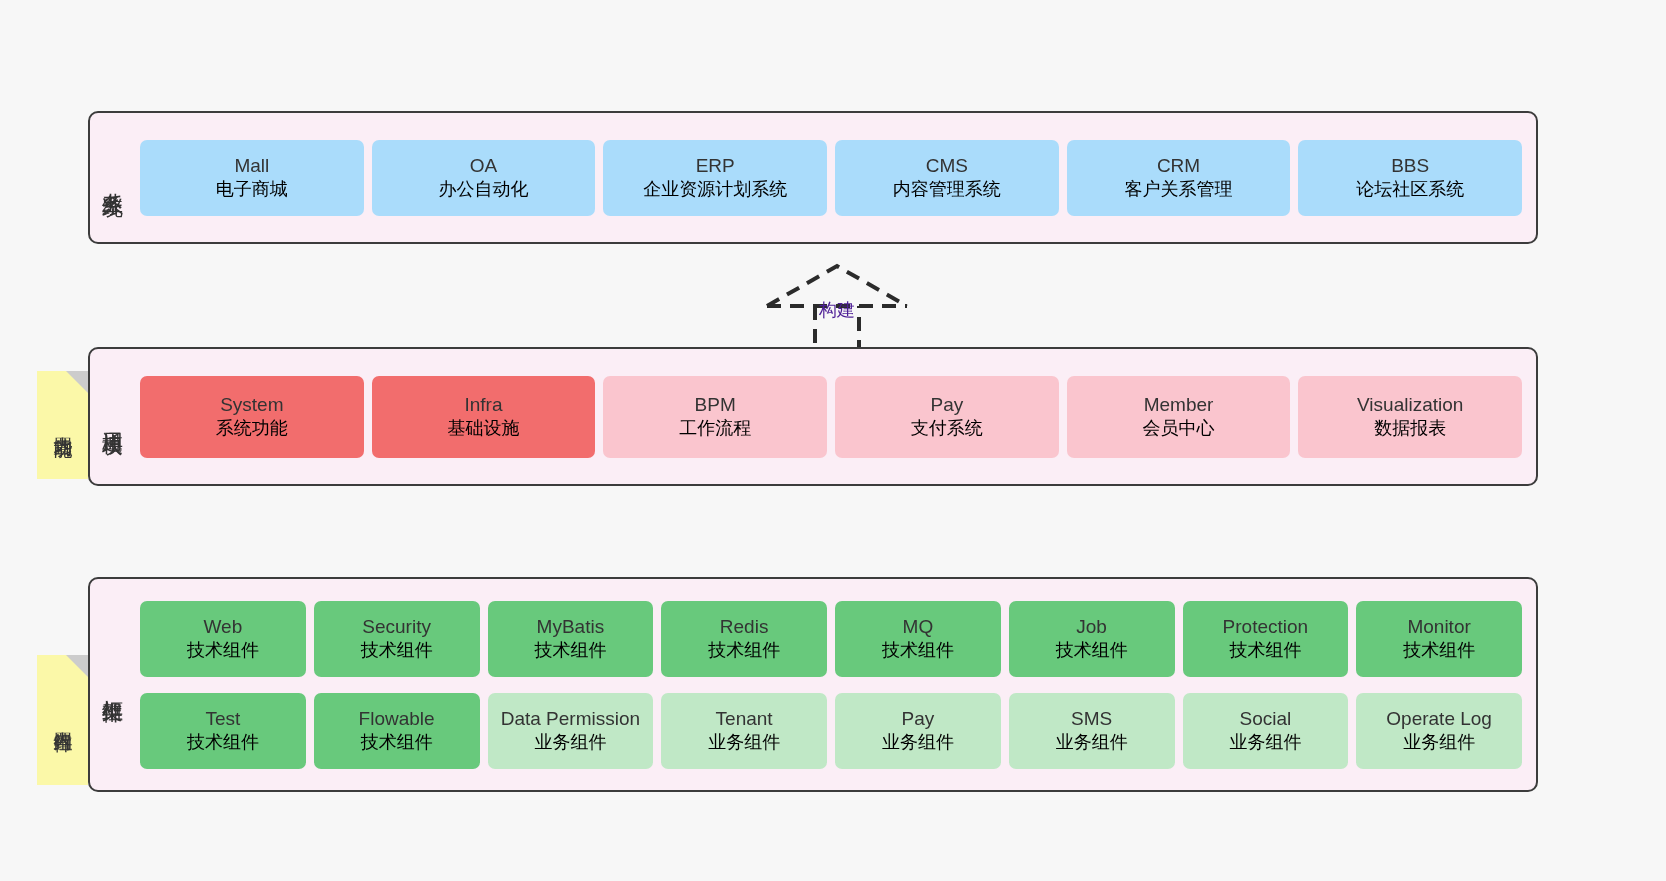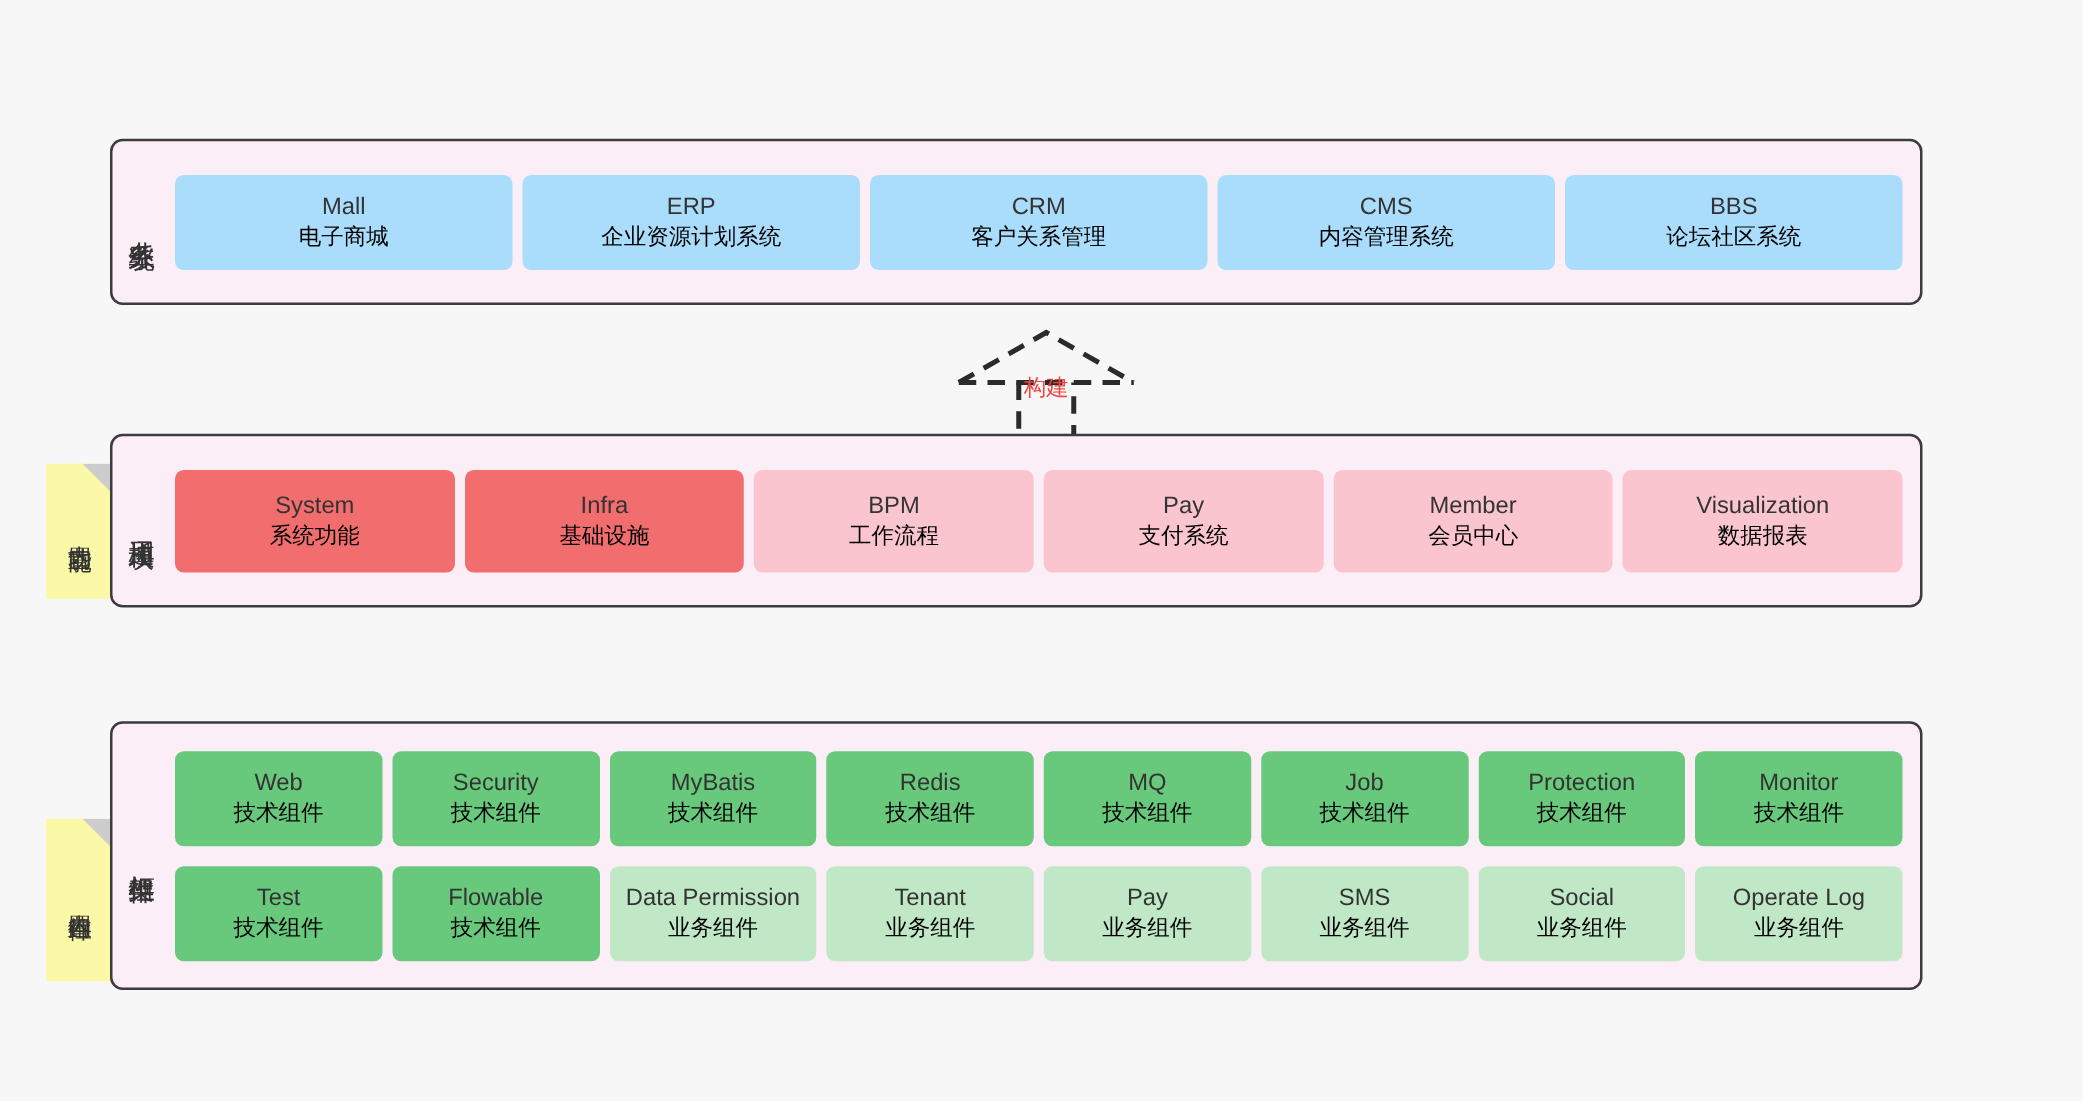--- a/index.html
+++ b/index.html
@@ -143,50 +143,54 @@
     height: 100px;
   }
   .arrow svg { display: block; }
   .arrow-label {
     position: absolute;
     left: 0;
     top: 40px;
     width: 160px;
     text-align: center;
     font-size: 18px;
-    color: #ef4444;
+    color: #4c1d95;
     user-select: none;
   }
   #arrow-build   { left: 757px; top: 258px; }
   #arrow-realize { left: 770px; top: 492px; }
 </style>
 </head>
 <body>
 
 <div id="canvas">
 
   <div class="layer" id="layer-business">
     <div class="layer-title">业务系统</div>
     <div class="layer-body">
       <div class="row">
         <div class="card blue">
           <span class="en">Mall</span>
           <span class="cn">电子商城</span>
         </div>
         <div class="card blue">
+          <span class="en">OA</span>
+          <span class="cn">办公自动化</span>
+        </div>
+        <div class="card blue">
           <span class="en">ERP</span>
           <span class="cn">企业资源计划系统</span>
         </div>
         <div class="card blue">
+          <span class="en">CMS</span>
+          <span class="cn">内容管理系统</span>
+        </div>
+        <div class="card blue">
           <span class="en">CRM</span>
           <span class="cn">客户关系管理</span>
-        </div>
-        <div class="card blue">
-          <span class="en">CMS</span>
-          <span class="cn">内容管理系统</span>
         </div>
         <div class="card blue">
           <span class="en">BBS</span>
           <span class="cn">论坛社区系统</span>
         </div>
       </div>
     </div>
   </div>
 
   <div class="arrow" id="arrow-build">

